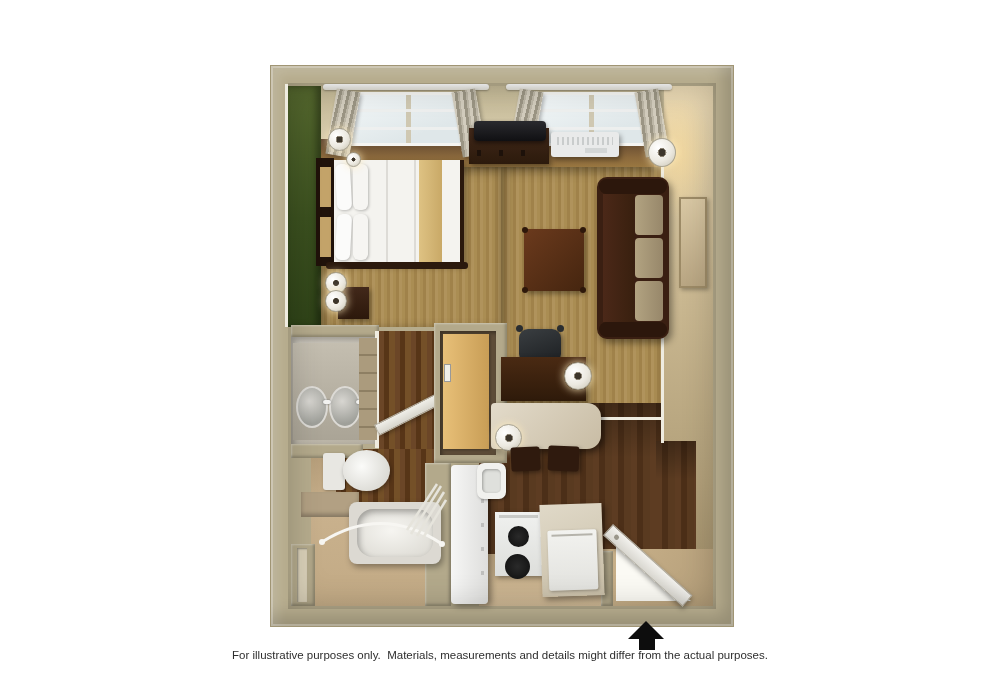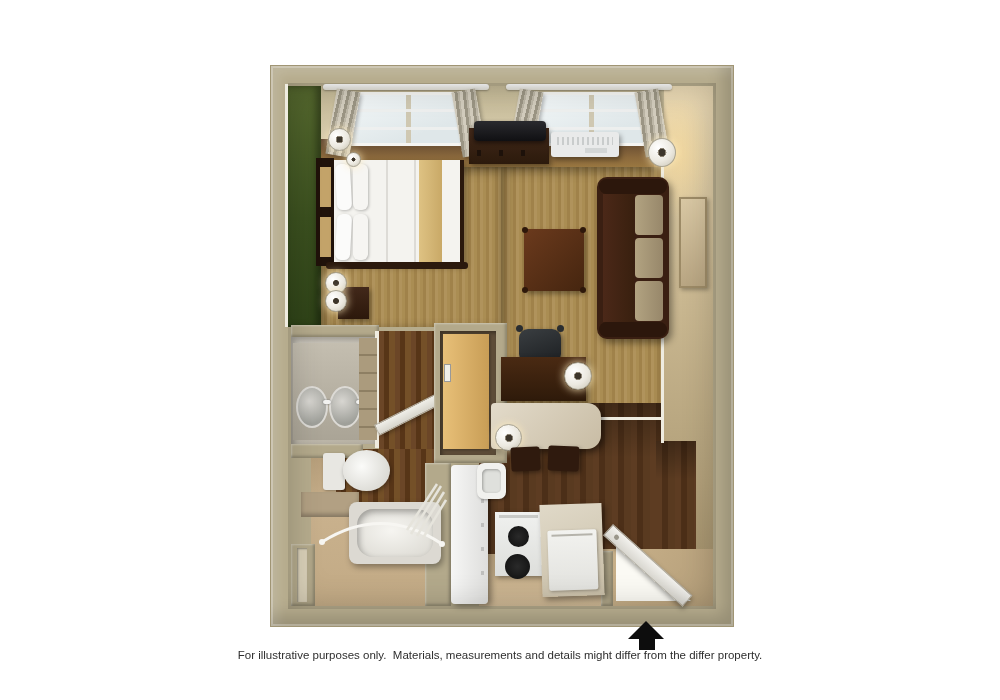--- a/index.html
+++ b/index.html
@@ -203,13 +203,13 @@
   <div class="abs" style="left:345px;top:468px;width:75px;height:67px;background:#fbfaf4;clip-path:polygon(0 0,100% 100%,0 100%);"></div>
   <div class="abs" style="left:342px;top:458px;width:105px;height:13px;background:linear-gradient(180deg,#f3f2ee,#d8d6cf);border:1px solid #b4b1a6;transform:rotate(42deg);transform-origin:left top;box-shadow:2px 2px 5px rgba(0,0,0,.35);" title="Open entry door">
     <div class="abs" style="left:8px;top:4px;width:5px;height:5px;background:#9a968a;border-radius:50%;"></div>
   </div>
 
   <div class="abs" style="left:17px;top:17px;width:428px;height:526px;pointer-events:none;box-shadow:inset 0 0 34px rgba(0,0,0,.22);"></div>
 </div>
 
 <div id="arrow-head" class="abs" title="entrance location"></div>
 <div id="arrow-stem" class="abs"></div>
-<div id="disclaimer" class="abs">For illustrative purposes only.  Materials, measurements and details might differ from the differ property.</div>
+<div id="disclaimer" class="abs">For illustrative purposes only.  Materials, measurements and details might differ from the actual purposes.</div>
 
 </body></html>

